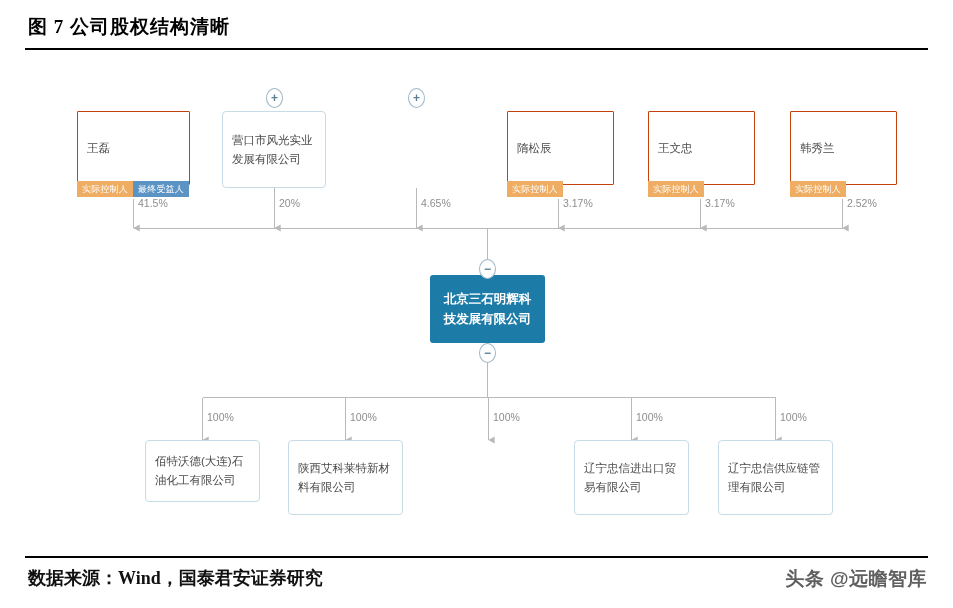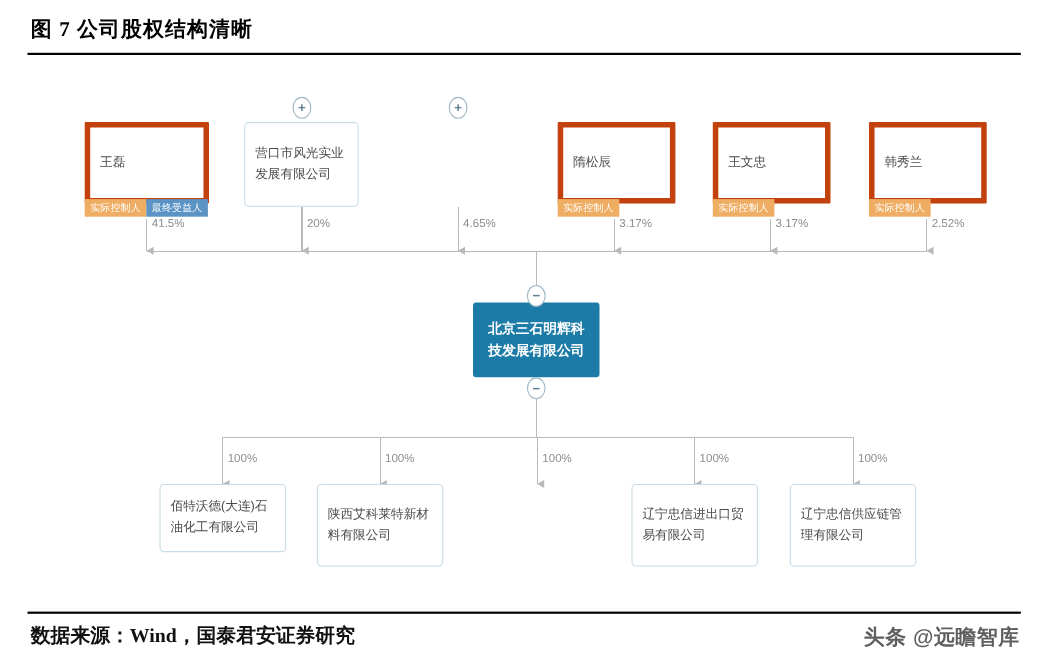--- a/index.html
+++ b/index.html
@@ -95,21 +95,21 @@
   }
   .node .label {
     font-size: 11.5px;
     line-height: 19px;
     color: #4a4a4a;
     word-break: break-all;
   }
 
   
   .node.person {
-    border: 5px solid #c2410c;
+    border: 1px solid #c2410c;
     border-radius: 1px;
   }
   
   .node.company {
     border: 1px solid #c7dce6;
     border-radius: 4px;
   }
 
   
   .tagrow {

